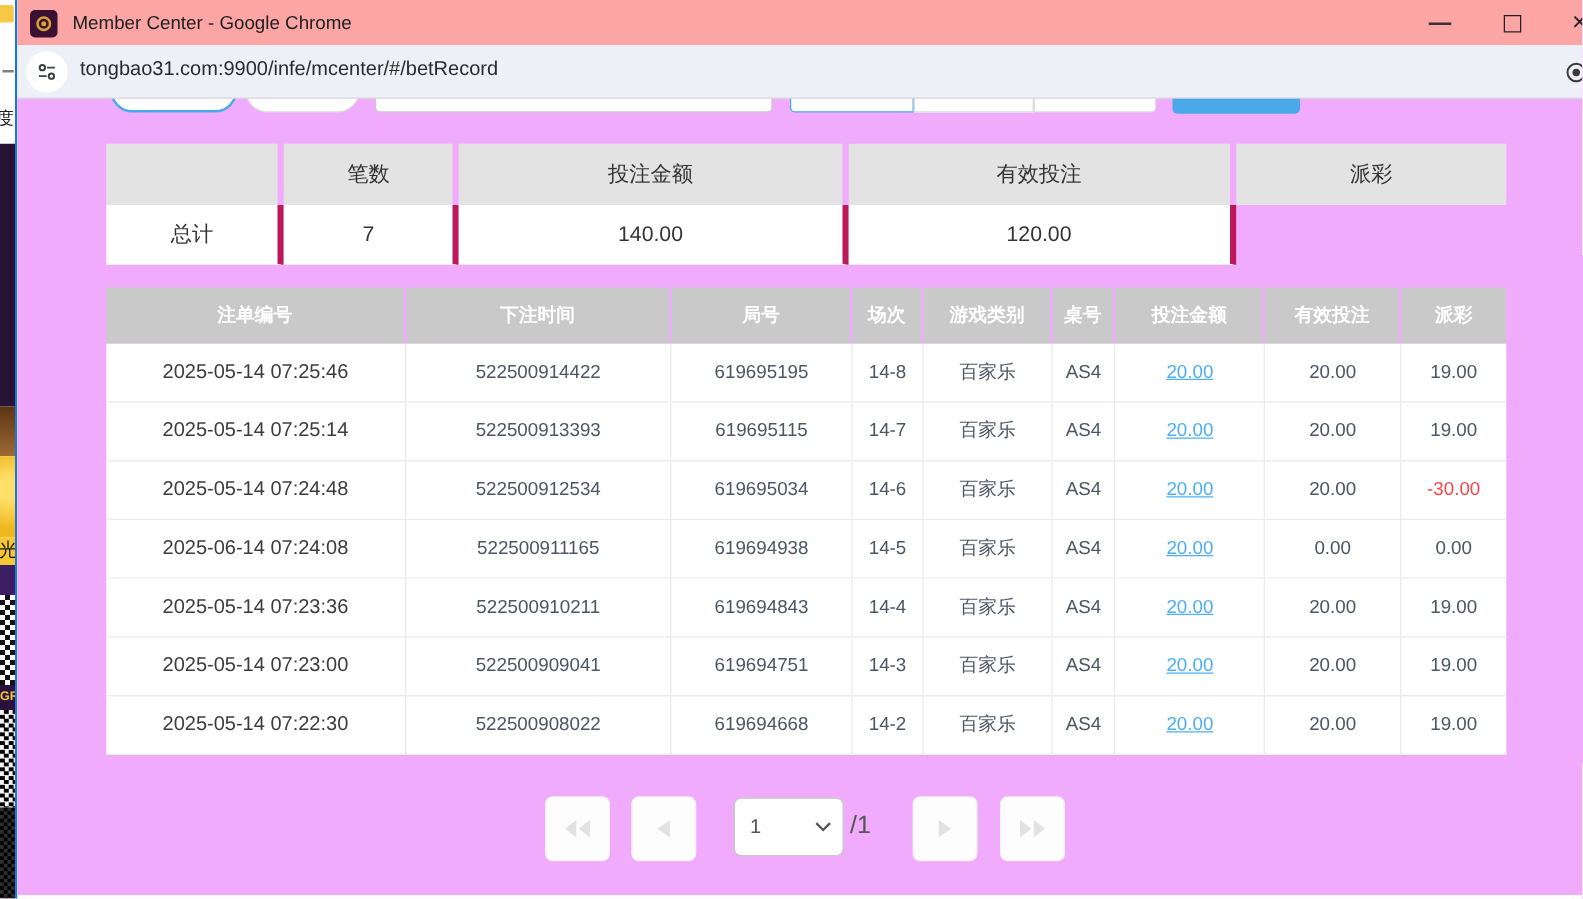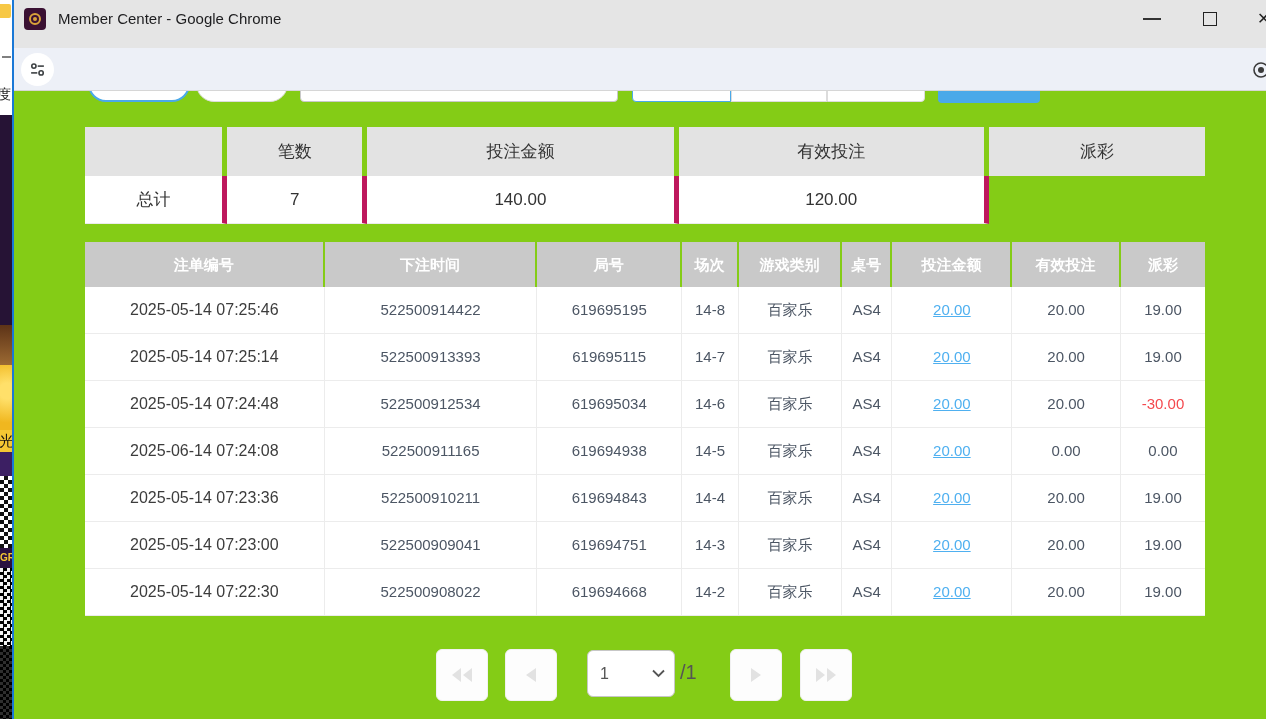--- a/index.html
+++ b/index.html
@@ -20,39 +20,39 @@
             background:repeating-conic-gradient(#111 0% 25%, #fff 0% 50%); background-size:8px 8px; }
   .bg-gr { position:absolute; left:0; top:548px; width:12px; height:20px; background:#2a1140; color:#f5c733; font-weight:bold; font-size:10px; line-height:20px; }
   .bg-qr2 { position:absolute; left:0; top:568px; width:12px; height:78px;
             background:repeating-conic-gradient(#000 0% 25%, #f2f2f2 0% 50%); background-size:7px 7px; }
   .bg-dark { position:absolute; left:0; top:646px; width:12px; height:73px;
              background:repeating-conic-gradient(#000 0% 25%, #2e2e2e 0% 50%); background-size:6px 6px; }
   .win-border { position:absolute; left:12px; top:0; width:2px; height:719px; background:#1a78d6; }
 
   
   .chrome { position:absolute; left:14px; top:0; width:1252px; height:719px; background:#fff; }
-  .titlebar { position:relative; height:48px; background:#e5e5e5; }
+  .titlebar { position:relative; height:36px; background:#fca5a5; }
   .favicon { position:absolute; left:10px; top:8px; width:22px; height:22px; border-radius:4px; background:#3b1133;
              display:flex; align-items:center; justify-content:center; }
   .favicon .ring { width:12px; height:12px; border:2px solid #d9a33a; border-radius:50%;
              display:flex; align-items:center; justify-content:center; }
   .favicon .dot { width:4px; height:4px; background:#d9a33a; border-radius:50%; }
   .title-text { position:absolute; left:44px; top:10px; font-size:15px; color:#1d1d1f; white-space:nowrap; }
   .btn-min { position:absolute; left:1129px; top:18px; width:18px; height:2px; background:#333; }
   .btn-max { position:absolute; left:1189px; top:12px; width:14px; height:14px; border:1.5px solid #222; background:transparent; }
   .btn-close { position:absolute; left:1243px; top:11px; width:16px; height:16px; font-size:16px; line-height:16px; color:#222; }
 
   .urlbar { position:relative; height:43px; background:#edf0f7; border-bottom:1px solid #d6d6d6; }
   .tune-circle { position:absolute; left:7px; top:5px; width:33px; height:33px; background:#fff; border-radius:50%;
                  display:flex; align-items:center; justify-content:center; }
   .url-text { position:absolute; left:50px; top:11px; font-size:16px; color:#2a2a2e; white-space:nowrap; }
   .target-icon { position:absolute; left:1238px; top:13px; }
 
   
-  .page { position:relative; width:1252px; height:637px; background:#84cc16; overflow:hidden; }
+  .page { position:relative; width:1252px; height:637px; background:#f0abfc; overflow:hidden; }
 
   
   .f { position:absolute; height:42px; top:-31px; border-radius:18px; background:#fff; }
   .f-pill-blue  { left:74px;  width:102px; border:2px solid #4aa9e9; }
   .f-pill-gray  { left:182px; width:92px;  border:1px solid #dcdcdc; }
   .f-input      { left:286px; width:318px; border:1px solid #c9c9c9; border-radius:4px; }
   .f-seg-blue   { left:618px; width:99px;  border:1px solid #4aa9e9; border-radius:0 0 0 4px; }
   .f-seg-mid    { left:717px; width:96px;  border:1px solid #dcdcdc; border-radius:0; }
   .f-seg-right  { left:813px; width:98px;  border:1px solid #dcdcdc; border-radius:0 0 4px 0; }
   .f-btn-blue   { left:924px; width:102px; top:-30px; background:#4aa9e9; border-radius:4px; }
@@ -128,20 +128,21 @@
 
     <div class="urlbar">
       <div class="tune-circle">
         <svg width="17" height="17" viewBox="0 0 16 16" fill="none">
           <circle cx="4.6" cy="4.8" r="2" stroke="#3c4043" stroke-width="1.5"></circle>
           <line x1="8.2" y1="4.8" x2="14" y2="4.8" stroke="#3c4043" stroke-width="1.5"></line>
           <line x1="2" y1="11.2" x2="7.8" y2="11.2" stroke="#3c4043" stroke-width="1.5"></line>
           <circle cx="11.4" cy="11.2" r="2" stroke="#3c4043" stroke-width="1.5"></circle>
         </svg>
       </div>
+      <div class="url-text">tongbao31.com:9900/infe/mcenter/#/betRecord</div>
       <div class="target-icon">
         <svg width="18" height="18" viewBox="0 0 18 18" fill="none">
           <circle cx="9" cy="9" r="7" stroke="#3a3a3a" stroke-width="1.6"></circle>
           <circle cx="9" cy="9" r="3" fill="#3a3a3a"></circle>
         </svg>
       </div>
     </div>
 
     <div class="page">
 

